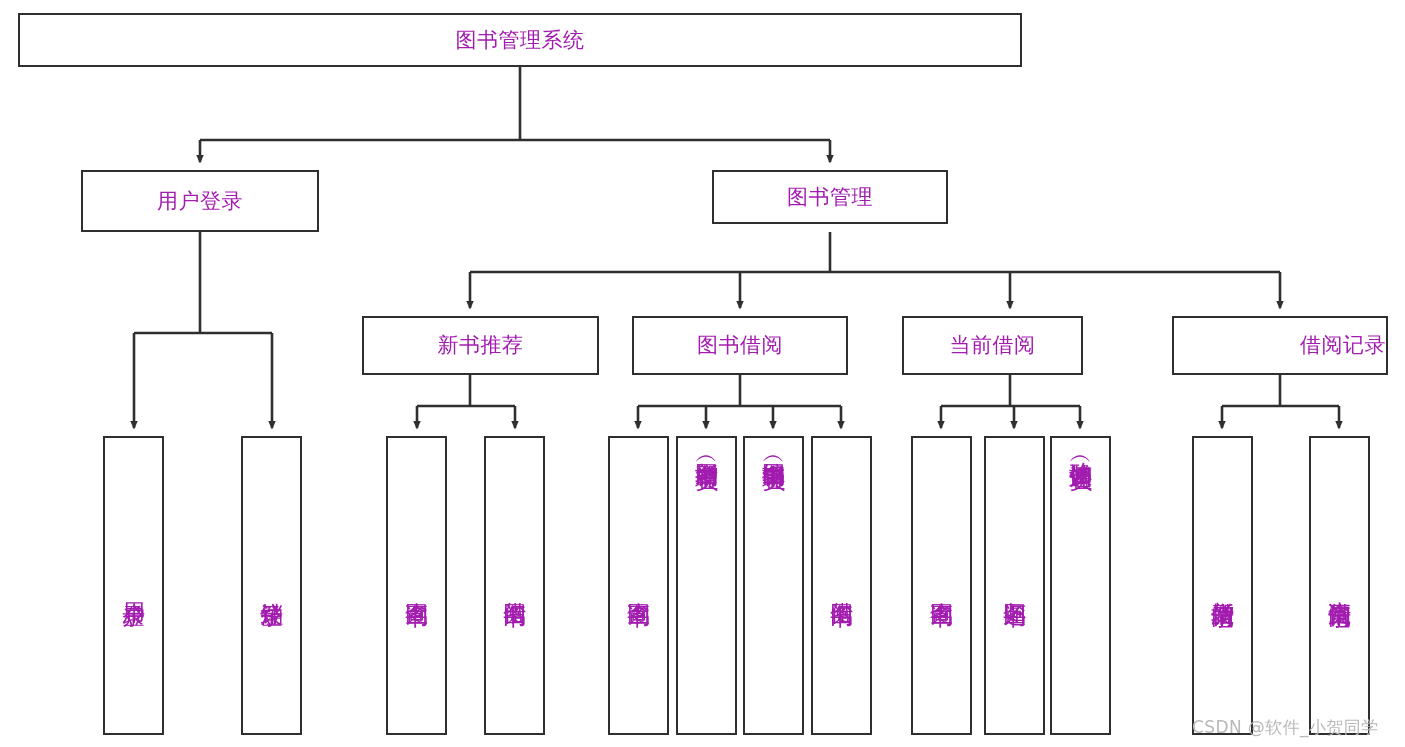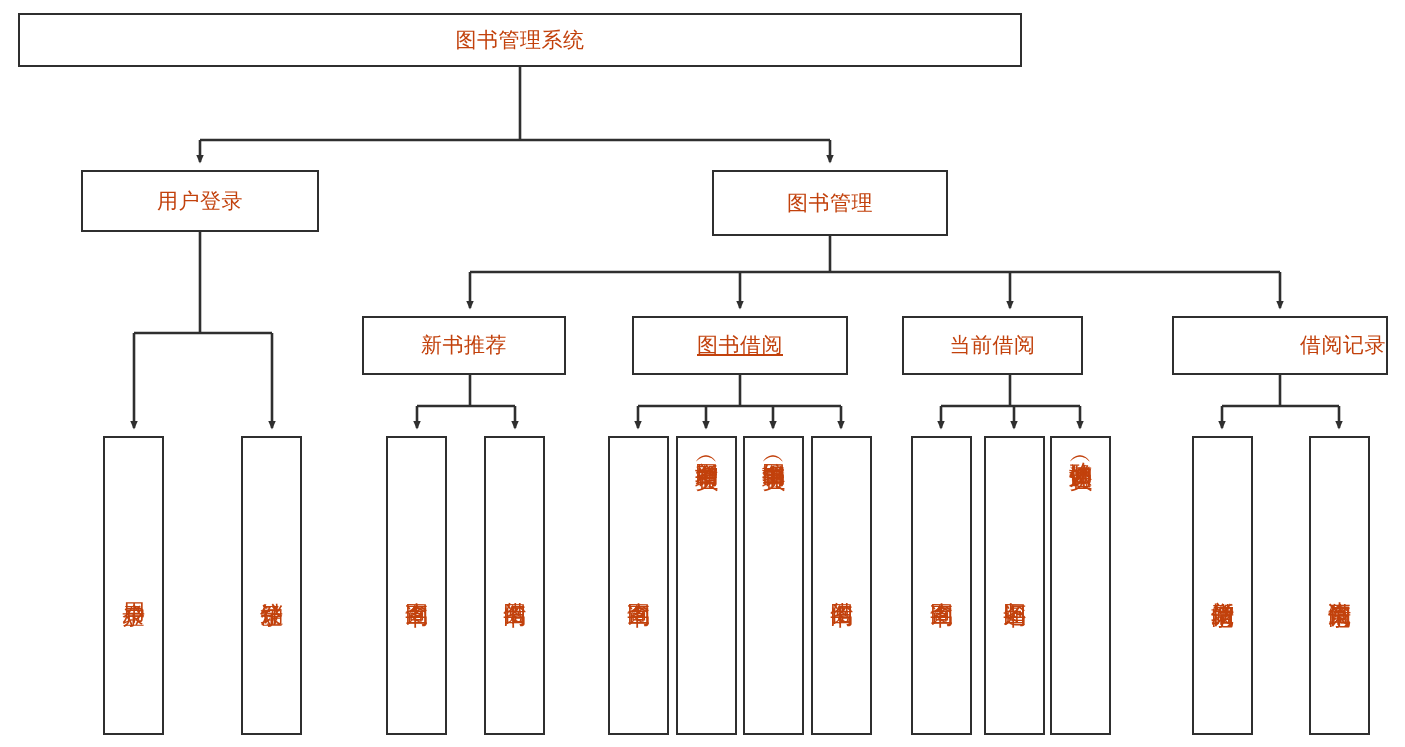--- a/index.html
+++ b/index.html
@@ -26,21 +26,21 @@
     pointer-events: none;
   }
   .node {
     position: absolute;
     box-sizing: border-box;
     background: #ffffff;
     border: 2px solid #2f2f2f;
     display: flex;
     align-items: center;
     justify-content: center;
-    color: #c2410c;
+    color: #a21caf;
   }
   .node-label {
     display: block;
     text-align: center;
     line-height: 1.15;
     white-space: nowrap;
   }
   .node.horiz .node-label {
     font-size: 21px;
     letter-spacing: 0.5px;
@@ -123,28 +123,28 @@
     </g>
   </svg>
 
   <div class="node horiz" id="n-root" style="left: 18px; top: 13px; width: 1004px; height: 54px;">
     <span class="node-label">图书管理系统</span>
   </div>
 
   <div class="node horiz" id="n-l2-0" style="left: 81px; top: 170px; width: 238px; height: 62px;">
     <span class="node-label">用户登录</span>
   </div>
-  <div class="node horiz" id="n-l2-1" style="left: 712px; top: 170px; width: 236px; height: 66px;">
+  <div class="node horiz" id="n-l2-1" style="left: 712px; top: 170px; width: 236px; height: 54px;">
     <span class="node-label">图书管理</span>
   </div>
 
-  <div class="node horiz" id="n-l3-0" style="left: 362px; top: 316px; width: 204px; height: 59px;">
+  <div class="node horiz" id="n-l3-0" style="left: 362px; top: 316px; width: 237px; height: 59px;">
     <span class="node-label">新书推荐</span>
   </div>
-  <div class="node horiz" id="n-l3-1" style="left: 632px; top: 316px; width: 216px; height: 59px; text-decoration: underline;">
+  <div class="node horiz" id="n-l3-1" style="left: 632px; top: 316px; width: 216px; height: 59px;">
     <span class="node-label">图书借阅</span>
   </div>
   <div class="node horiz" id="n-l3-2" style="left: 902px; top: 316px; width: 181px; height: 59px;">
     <span class="node-label">当前借阅</span>
   </div>
   <div class="node horiz" id="n-l3-3" style="left: 1172px; top: 316px; width: 216px; height: 59px; justify-content: flex-end;">
     <span class="node-label">借阅记录</span>
   </div>
 
   <div class="node vert centered" id="n-leaf-0" style="left: 103px; top: 436px; width: 61px; height: 299px;">
@@ -180,14 +180,15 @@
   <div class="node vert" id="n-leaf-10" style="left: 1050px; top: 436px; width: 61px; height: 299px;">
     <span class="node-label">确认归还（管理员）</span>
   </div>
   <div class="node vert centered" id="n-leaf-11" style="left: 1192px; top: 436px; width: 61px; height: 299px;">
     <span class="node-label">新增借阅记录</span>
   </div>
   <div class="node vert centered" id="n-leaf-12" style="left: 1309px; top: 436px; width: 61px; height: 299px;">
     <span class="node-label">查询借阅记录</span>
   </div>
 
+  <div class="watermark" id="wm" style="left: 1192px; top: 716px;">CSDN @软件_小贺同学</div>
 
 </div>
 
 </body></html>

